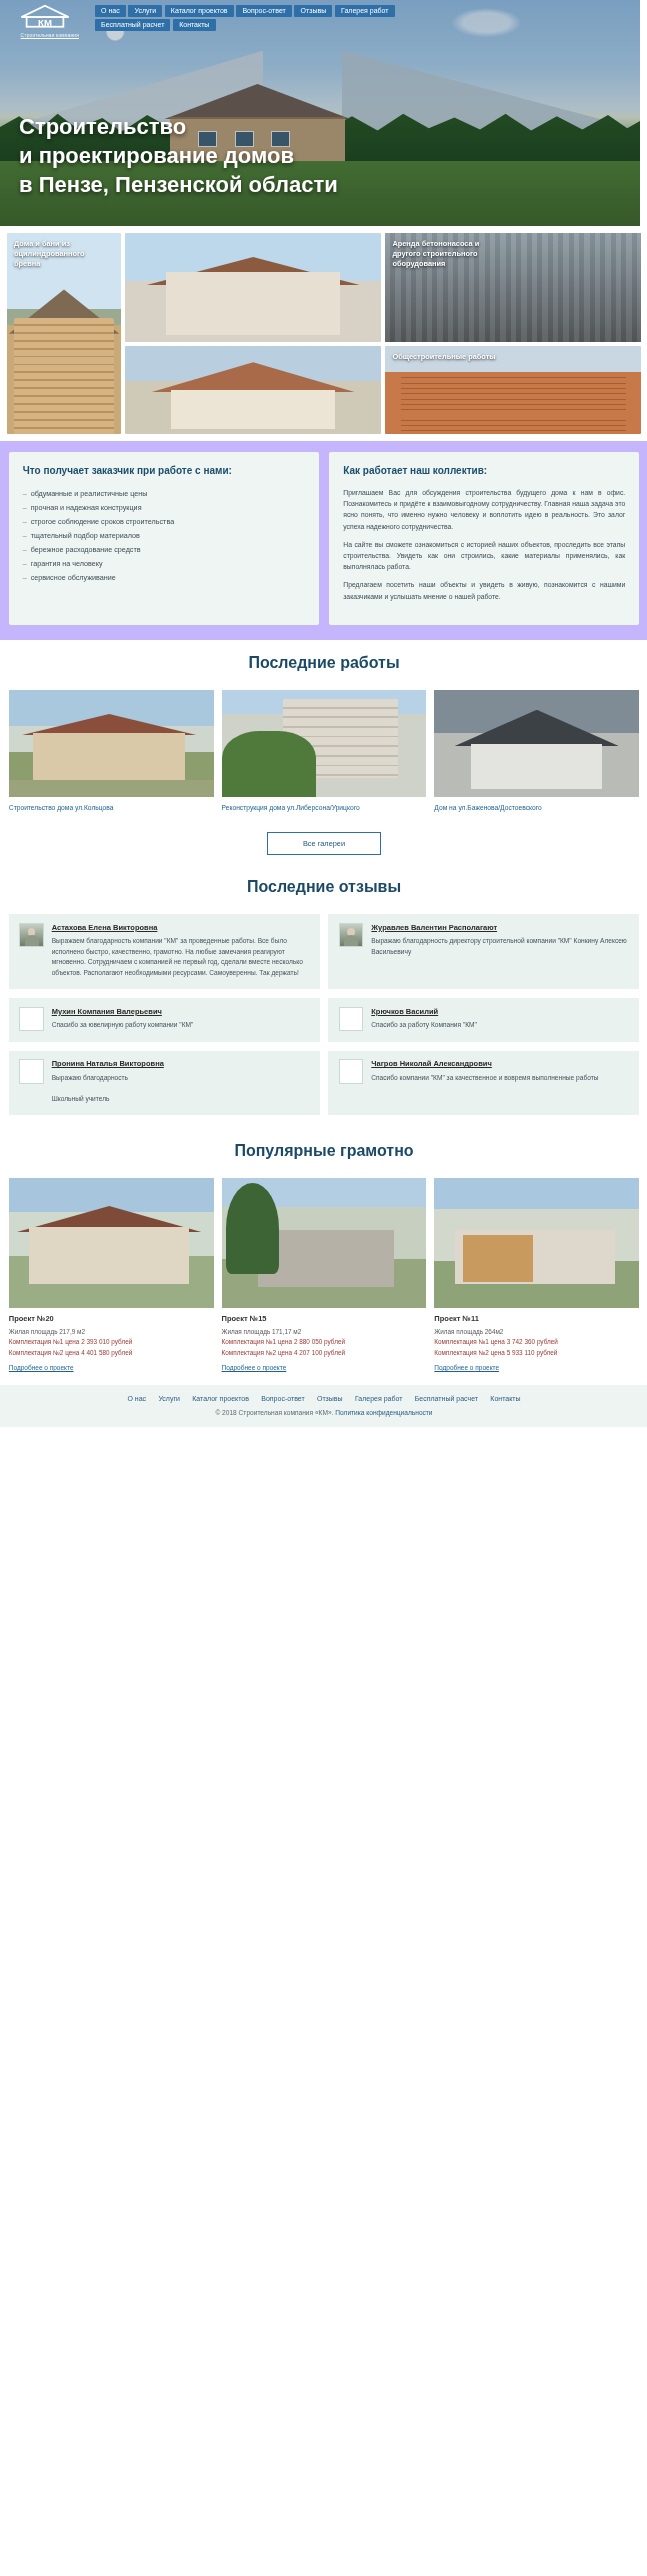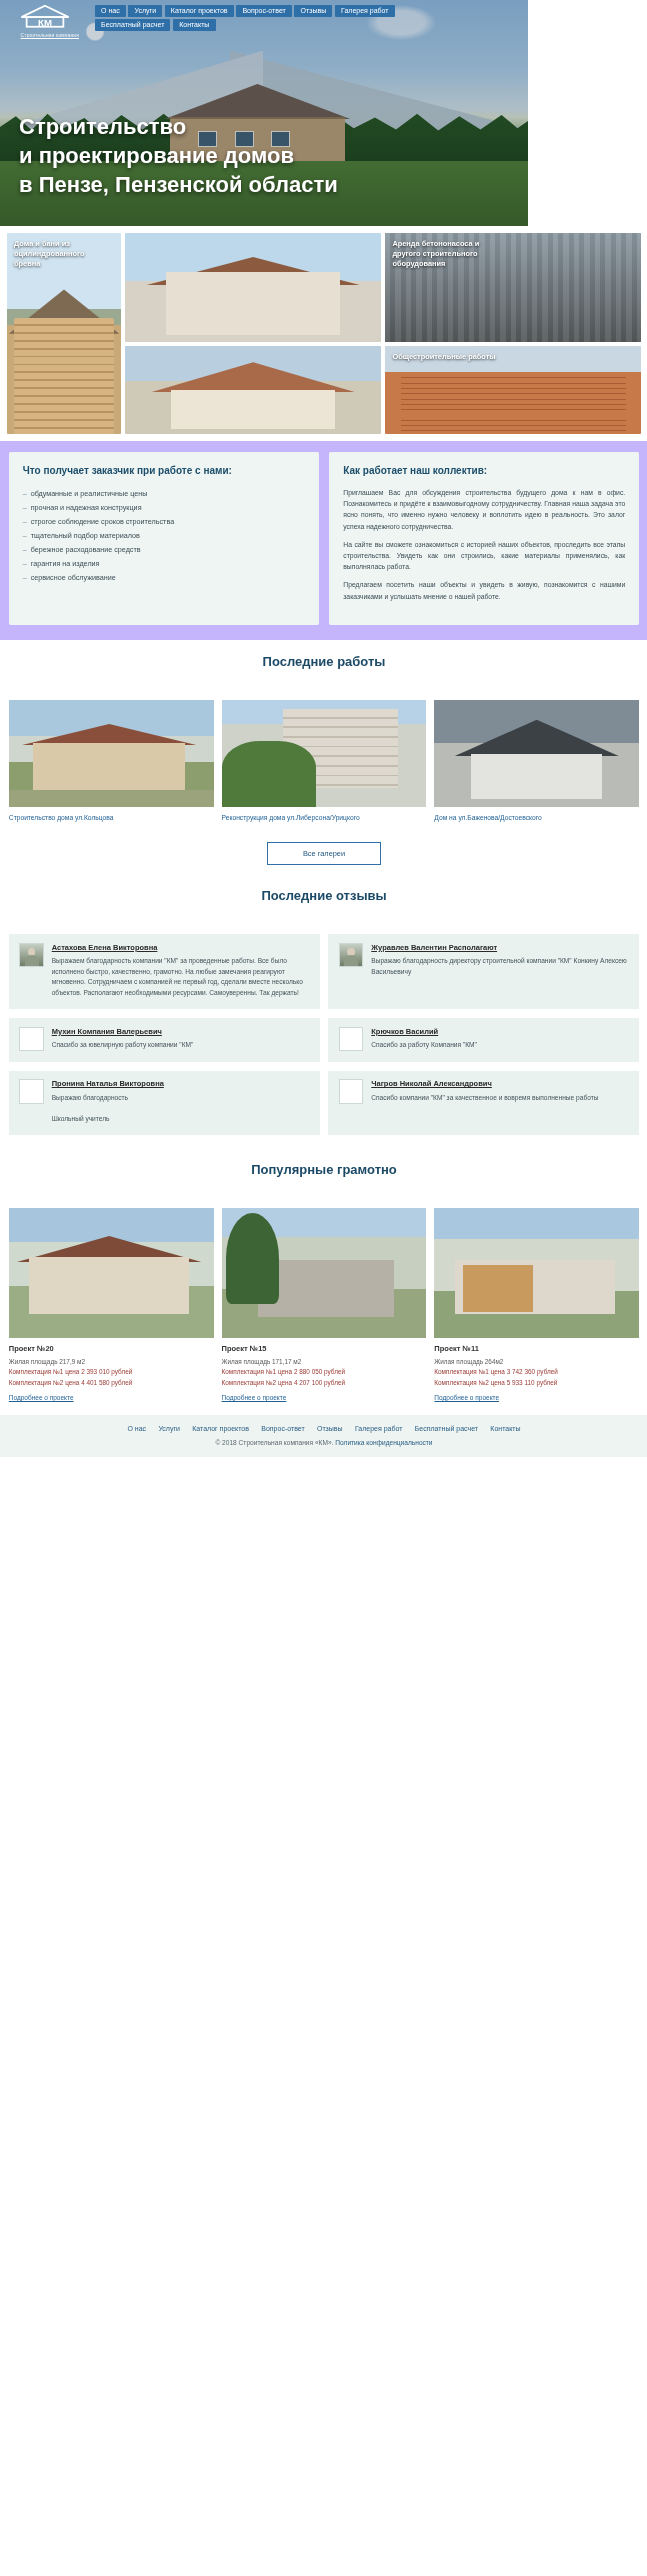--- a/index.html
+++ b/index.html
@@ -7,21 +7,21 @@
   body {
     width: 648px;
     font-family: "Liberation Sans", sans-serif;
     background: #ffffff;
     color: #333;
     font-size: 9.6px;
   }
   
   .hero {
     position: relative;
-    width: 528px;
+    width: 640px;
     height: 226px;
     overflow: hidden;
     background: linear-gradient(#9fc4e0 0%, #b9d4e8 32%, #9fb98f 55%, #6e9150 75%, #4f7a34 100%);
   }
   .hero-sky {
     position: absolute; inset: 0;
     background:
       radial-gradient(circle at 18% 14%, rgba(255,255,255,.85) 0 7.9px, rgba(255,255,255,0) 9.6px),
       radial-gradient(ellipse at 76% 10%, rgba(255,255,255,.55) 0 23px, rgba(255,255,255,0) 35px),
       linear-gradient(#8fb9dd 0%, #a9cbe5 30%, #cfe0e6 48%, #d9e2cf 52%, #8ba968 62%, #5d8740 78%, #3f6b2a 100%);
@@ -153,24 +153,24 @@
   .panel li {
     font-size: 7.2px; line-height: 1.95; color: #3d4d55; padding-left: 7.9px; position: relative;
   }
   .panel li:before {
     content: "–"; position: absolute; left: 0; color: #6d8a97;
   }
   .panel p { font-size: 6.8px; line-height: 1.65; color: #3d4d55; margin-bottom: 7px; text-align: justify; }
   
   .section-title {
     text-align: center;
-    font-size: 13px;
+    font-size: 16px;
     color: #1c4a66;
     font-weight: bold;
-    padding: 14px 0 31px 0;
+    padding: 14px 0 18px 0;
   }
   
   .works {
     display: grid; grid-template-columns: 1fr 1fr 1fr; gap: 7.9px;
     padding: 0 8.8px;
   }
   .work-img { width: 100%; height: 107px; position: relative; overflow: hidden; }
   .w1 { background: linear-gradient(#a9c7dd 0 34%, #cfd6cd 34% 58%, #8c9e6e 58% 100%); }
   .w1 .h { position:absolute; left:12%; bottom:14%; width:74%; height:46%; background:#d9c9a8; }
   .w1 .r { position:absolute; left:6%; bottom:58%; width:86%; height:20%; background:#8a4f3a; clip-path: polygon(0% 100%, 50% 0%, 100% 100%); }
@@ -346,21 +346,21 @@
 
 <div class="panels">
   <section class="panel">
     <h3>Что получает заказчик при работе с нами:</h3>
     <ul>
       <li>обдуманные и реалистичные цены</li>
       <li>прочная и надежная конструкция</li>
       <li>строгое соблюдение сроков строительства</li>
       <li>тщательный подбор материалов</li>
       <li>бережное расходование средств</li>
-      <li>гарантия на изделия</li>
+      <li>гарантия на человеку</li>
       <li>сервисное обслуживание</li>
     </ul>
   </section>
   <section class="panel">
     <h3>Как работает наш коллектив:</h3>
     <p>Приглашаем Вас для обсуждения строительства будущего дома к нам в офис. Познакомитесь и придёте к взаимовыгодному сотрудничеству. Главная наша задача это ясно понять, что именно нужно человеку и воплотить идею в реальность. Это залог успеха надежного сотрудничества.</p>
     <p>На сайте вы сможете ознакомиться с историей наших объектов, проследить все этапы строительства. Увидеть как они строились, какие материалы применялись, как выполнялась работа.</p>
     <p>Предлагаем посетить наши объекты и увидеть в живую, познакомится с нашими заказчиками и услышать мнение о нашей работе.</p>
   </section>
 </div>

